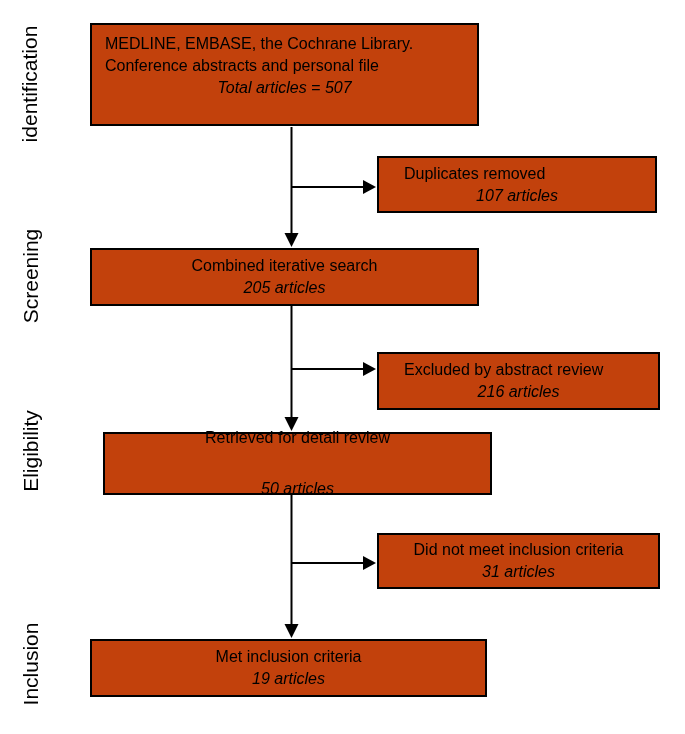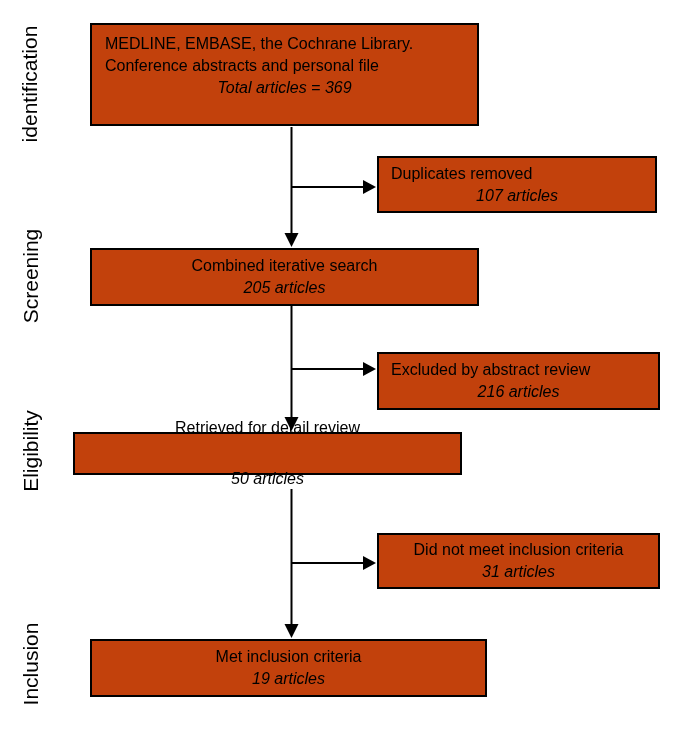--- a/index.html
+++ b/index.html
@@ -44,39 +44,39 @@
   .box.vcenter {
     display: flex;
     flex-direction: column;
     justify-content: center;
   }
   .box .title-center {
     text-align: center;
   }
   .box .title-left {
     text-align: left;
-    padding-left: 12px;
+    padding-left: 25px;
   }
   .box .count {
     font-style: italic;
     text-align: center;
   }
   
   .box-sources {
     left: 90px; top: 23px; width: 389px; height: 103px;
     padding-top: 8px;
   }
   .box-sources .src-line {
     text-align: left;
     padding-left: 13px;
   }
   .box-duplicates { left: 377px; top: 156px; width: 280px; height: 57px; }
   .box-combined   { left: 90px;  top: 248px; width: 389px; height: 58px; }
   .box-excluded   { left: 377px; top: 352px; width: 283px; height: 58px; }
-  .box-retrieved  { left: 73px;  top: 432px; width: 389px; height: 43px; gap: 29px; }
+  .box-retrieved  { left: 103px;  top: 432px; width: 389px; height: 63px; gap: 29px; }
   .box-notmet     { left: 377px; top: 533px; width: 283px; height: 56px; }
   .box-met        { left: 90px;  top: 639px; width: 397px; height: 58px; }
 
   .label-identification { left: 29px; top: 84px; }
   .label-screening      { left: 30px; top: 276px; }
   .label-eligibility    { left: 30px; top: 451px; }
   .label-inclusion      { left: 30px; top: 664px; }
 </style>
 </head>
 <body>
@@ -107,21 +107,21 @@
   </svg>
 
   <div class="stage-label label-identification">identification</div>
   <div class="stage-label label-screening">Screening</div>
   <div class="stage-label label-eligibility">Eligibility</div>
   <div class="stage-label label-inclusion">Inclusion</div>
 
   <div class="box box-sources">
     <div class="src-line">MEDLINE, EMBASE, the Cochrane Library.</div>
     <div class="src-line">Conference abstracts and personal file</div>
-    <div class="count">Total articles = 369</div>
+    <div class="count">Total articles = 507</div>
   </div>
 
   <div class="box vcenter box-duplicates">
     <div class="title-left">Duplicates removed</div>
     <div class="count">107 articles</div>
   </div>
 
   <div class="box vcenter box-combined">
     <div class="title-center">Combined iterative search</div>
     <div class="count">205 articles</div>

